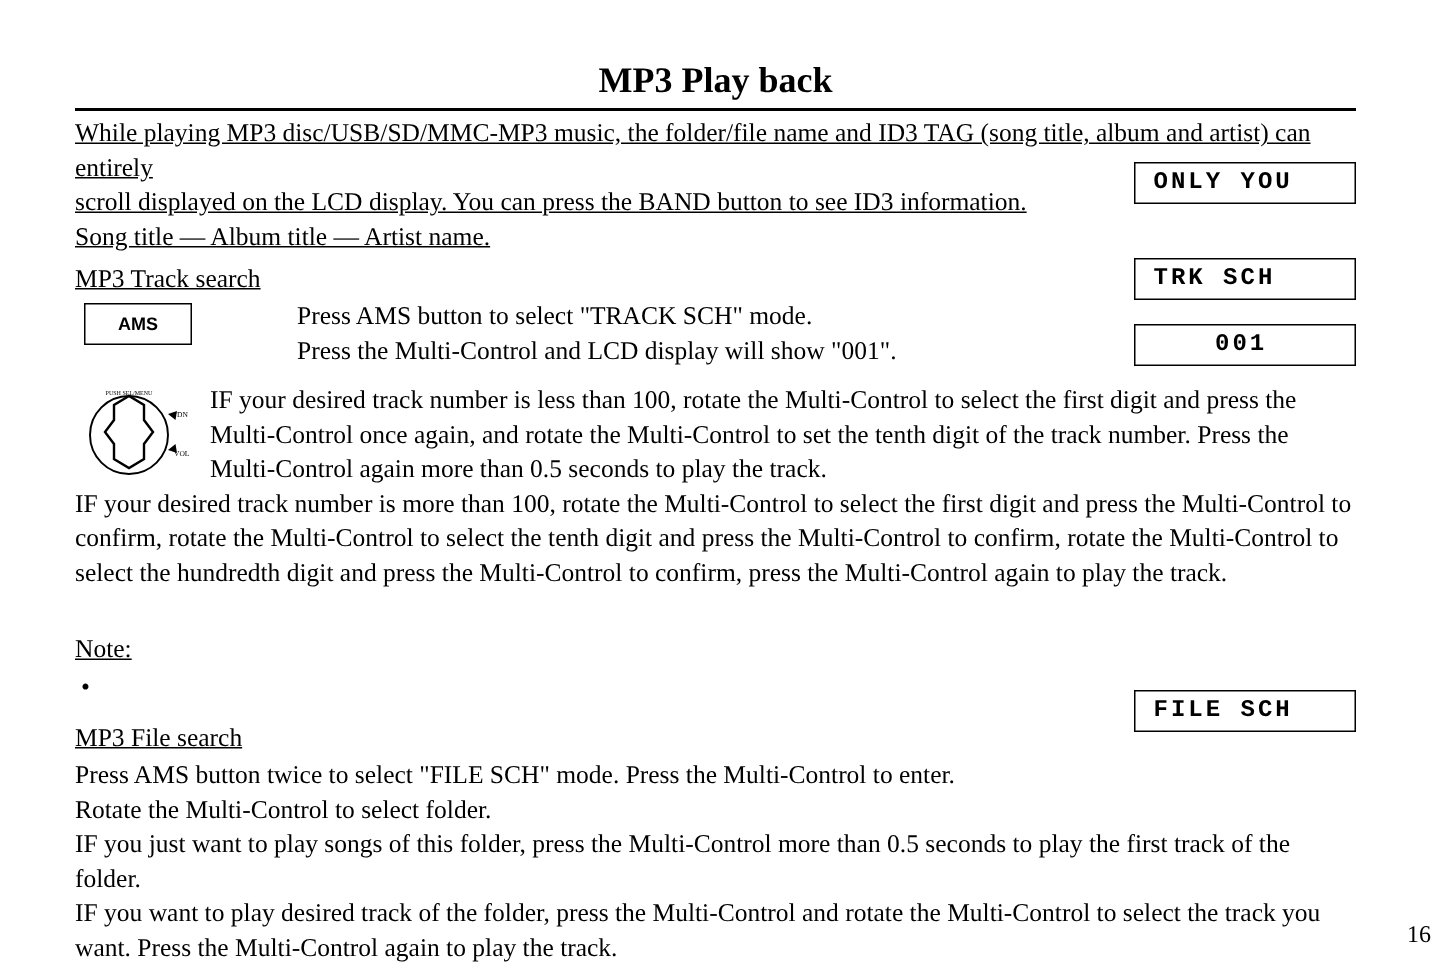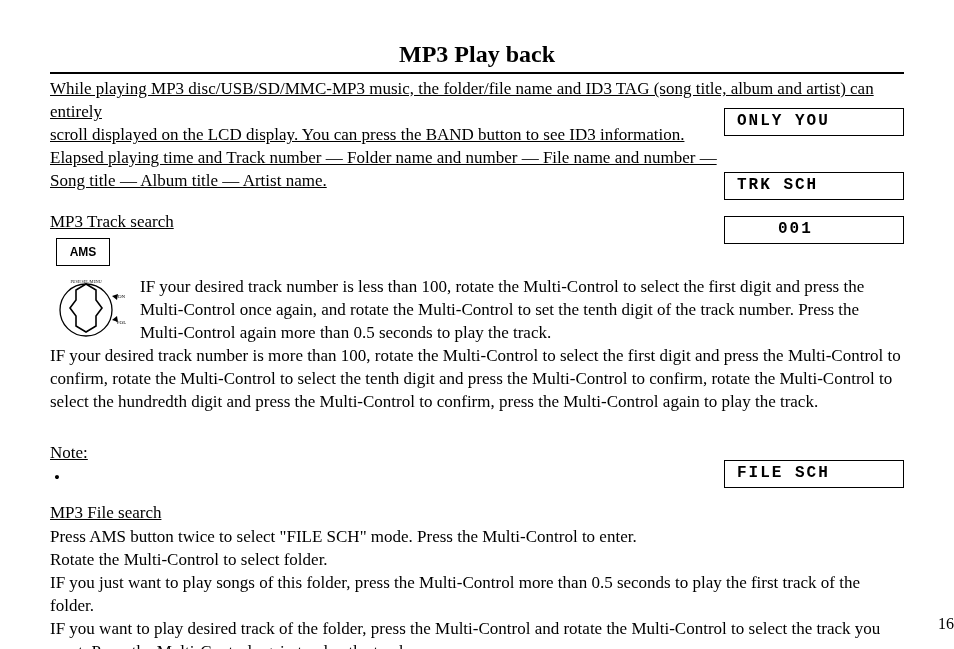--- a/index.html
+++ b/index.html
@@ -20,42 +20,42 @@
       margin-bottom: 2px;
       text-align: center;
     }
     .rule {
       border: none;
       border-top: 2px solid #000;
       margin-bottom: 4px;
     }
     .subheading {
       text-decoration: underline;
-      margin-top: 18px;
+      margin-top: 5px;
       margin-bottom: 2px;
     }
     .lcd {
       position: absolute;
       right: 50px;
-      width: 180px;
+      width: 148px;
       height: 28px;
       border: 1.5px solid #000;
       font-family: "Courier New", monospace;
       font-weight: bold;
       letter-spacing: 2px;
       font-size: 16px;
       display: flex;
       align-items: center;
       padding-left: 12px;
       background: #fff;
     }
     .intro { max-width: 840px; text-decoration: underline; }
     .ams-row { display: flex; align-items: flex-start; margin-top: 2px; }
     .ams-btn {
-      width: 54px; height: 28px;
+      width: 72px; height: 28px;
       border: 1.5px solid #000;
       display: flex; align-items: center; justify-content: center;
       font-family: Arial, sans-serif;
       font-weight: bold; font-size: 12px;
       position: relative;
       margin-left: 6px;
       margin-right: 20px;
       margin-top: 2px;
     }
     .ams-btn::before {
@@ -83,31 +83,32 @@
 <div class="lcd" style="top:172px;">TRK SCH</div>
 <div class="lcd" style="top:216px; padding-left:53px;">001</div>
 <div class="lcd" style="top:460px;">FILE SCH</div>
 
 <h1 class="title">MP3 Play back</h1>
 <hr class="rule">
 
 <div class="intro">
   <div>While playing MP3 disc/USB/SD/MMC-MP3 music, the folder/file name and ID3 TAG (song title, album and artist) can entirely</div>
   <div>scroll displayed on the LCD display. You can press the BAND button to see ID3 information.</div>
-  <div>Elapsed playing time and Track number — Folder name and number — File name and number —</div>
   <div>Song title — Album title — Artist name.</div>
 </div>
 
 <div class="subheading">MP3 Track search</div>
 
 <div class="ams-row">
   <div class="ams-btn">
     <span>AMS</span>
   </div>
   <div style="padding-left:50px;">
+    <div>Press AMS button to select "TRACK SCH" mode.</div>
+    <div>Press the Multi-Control and LCD display will show "001".</div>
   </div>
 </div>
 
 <div class="knob-row">
   <svg class="knob-svg" width="80" height="64" viewBox="0 0 80 64">
     <circle cx="40" cy="34" r="26" fill="none" stroke="#000" stroke-width="1.3"></circle>
     <polygon points="40,8 30,14 30,24 24,32 30,40 30,50 40,56 50,50 50,40 56,32 50,24 50,14" fill="none" stroke="#000" stroke-width="1.6"></polygon>
     <text x="40" y="7" font-size="4" text-anchor="middle" fill="#000">PUSH SEL/MENU</text>
     <text x="72" y="22" font-size="5" fill="#000">DN</text>
     <text x="70" y="48" font-size="5" fill="#000">VOL</text>

